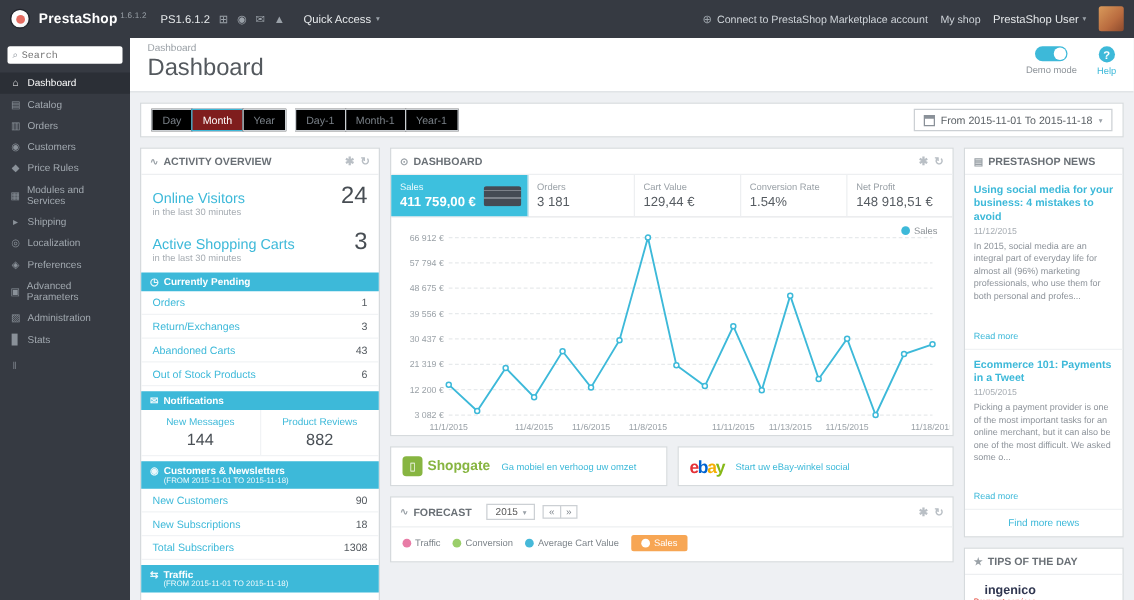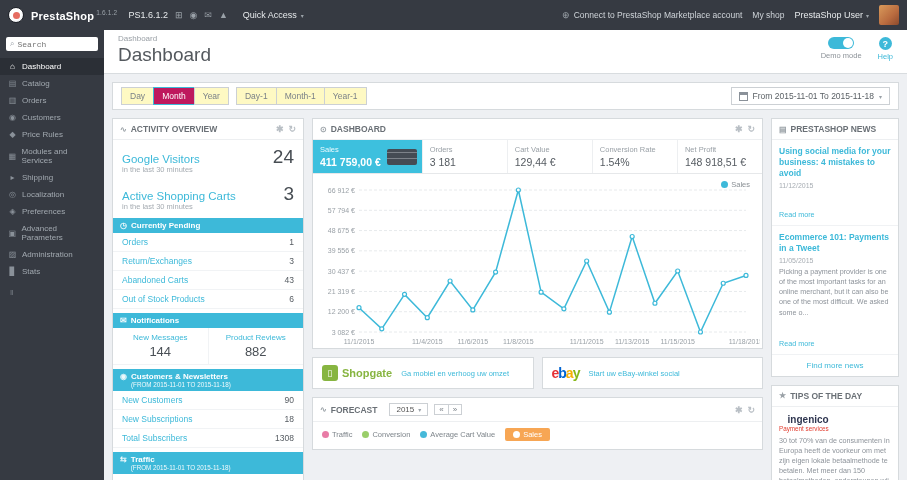--- a/index.html
+++ b/index.html
@@ -54,24 +54,24 @@
   .toggle .knob { position:absolute; right:1px; top:1px; width:10px; height:10px; border-radius:50%; background:#fff; }
   .tool-label { font-size:7.5px; color:#8d9399; }
   .help-circle { width:13px; height:13px; border-radius:50%; background:#3db9d9; color:#fff;
     font-size:9px; font-weight:bold; display:grid; place-items:center; }
   .help-label { color:#3db9d9; }
 
   .filter-bar { margin:8px; background:#fff; border:1px solid #d6dadd; padding:4px 8px;
     display:flex; justify-content:space-between; align-items:center; }
   .btn-groups { display:flex; gap:7px; }
   .btn-group { display:flex; }
-  .btn-group button { font-size:8.5px; padding:3px 8px; background:#fef9c3; border:1px solid #ccd0d4;
+  .btn-group button { font-size:8.5px; padding:3px 8px; background:#000000; border:1px solid #ccd0d4;
     color:#7a8188; margin-left:-1px; cursor:pointer; font-family:"Liberation Sans",sans-serif; }
   .btn-group button:first-child { margin-left:0; }
-  .btn-group button.active { background:#be185d; border-color:#3db9d9; color:#fff; }
+  .btn-group button.active { background:#7f1d1d; border-color:#3db9d9; color:#fff; }
   .date-range { font-size:8.5px; color:#5a6065; border:1px solid #ccd0d4; background:#fff;
     padding:3px 7px; display:flex; align-items:center; gap:5px; cursor:pointer; }
   .cal-icon { width:9px; height:9px; border:1px solid #8a9199; border-top:3px solid #8a9199; display:block; }
 
   .cols { display:flex; gap:8px; padding:0 8px; align-items:flex-start; }
   .col-left { width:192px; flex:none; }
   .col-mid { flex:1; min-width:0; }
   .col-right { width:128px; flex:none; }
 
   .panel { background:#fff; border:1px solid #d6dadd; }
@@ -293,21 +293,21 @@
         <div class="panel-head">
           <span class="ph-icon">∿</span>
           <span>ACTIVITY OVERVIEW</span>
           <span class="ph-tools">
             <span>✱</span>
             <span>↻</span>
           </span>
         </div>
         <div class="big-stat">
           <div class="bs-row">
-            <span class="bs-label">Google Visitors</span>
+            <span class="bs-label">Online Visitors</span>
             <span class="bs-value">24</span>
           </div>
           <div class="bs-sub">in the last 30 minutes</div>
         </div>
         <div class="big-stat">
           <div class="bs-row">
             <span class="bs-label">Active Shopping Carts</span>
             <span class="bs-value">3</span>
           </div>
           <div class="bs-sub">in the last 30 minutes</div>
@@ -517,20 +517,21 @@
 
     <div class="col-right">
       <section class="panel">
         <div class="panel-head">
           <span class="ph-icon">▤</span>
           <span>PRESTASHOP NEWS</span>
         </div>
         <div class="article">
           <div class="a-title">Using social media for your business: 4 mistakes to avoid</div>
           <div class="a-date">11/12/2015</div>
+          <div class="a-body">In 2015, social media are an integral part of everyday life for almost all (96%) marketing professionals, who use them for both personal and profes...</div>
           <span class="a-more">Read more</span>
         </div>
         <div class="article">
           <div class="a-title">Ecommerce 101: Payments in a Tweet</div>
           <div class="a-date">11/05/2015</div>
           <div class="a-body">Picking a payment provider is one of the most important tasks for an online merchant, but it can also be one of the most difficult. We asked some o...</div>
           <span class="a-more">Read more</span>
         </div>
         <div class="find-more">Find more news</div>
       </section>

